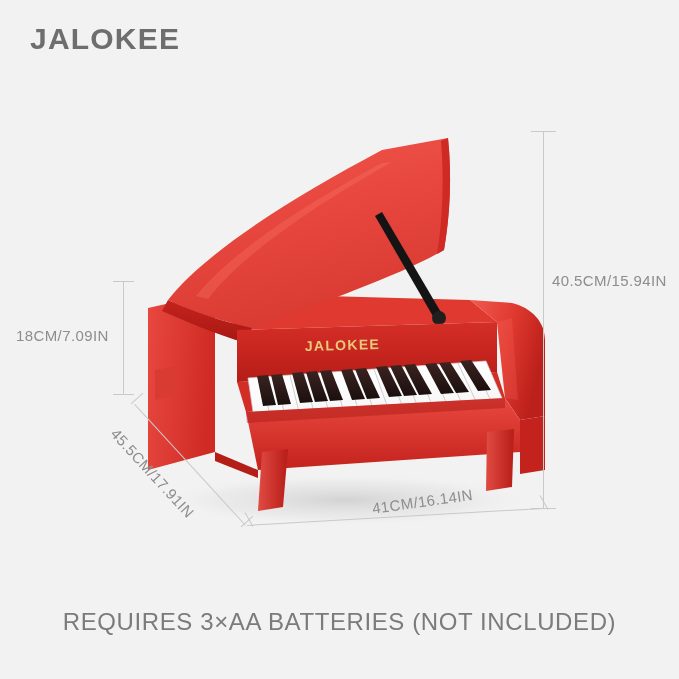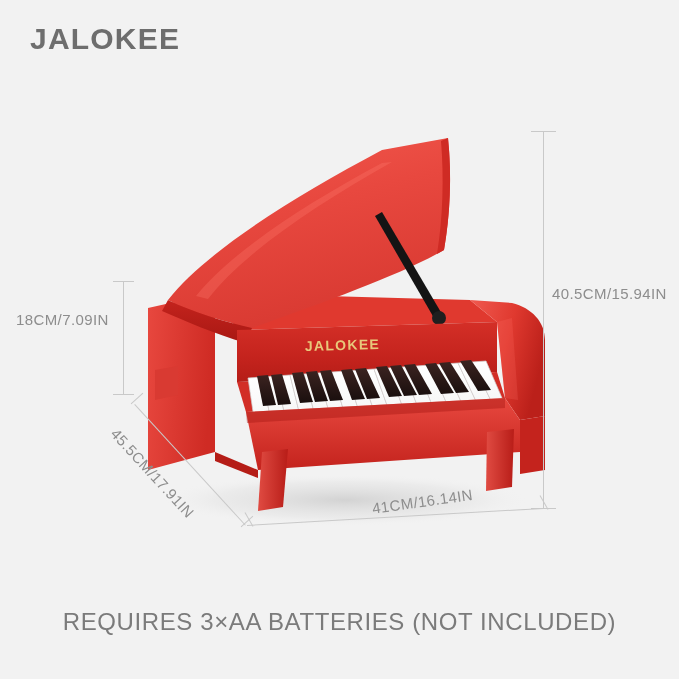--- a/index.html
+++ b/index.html
@@ -24,27 +24,27 @@
   .dimlabel{
     position:absolute;color:#8d8d8d;
     font-size:15px;letter-spacing:.4px;white-space:nowrap;
     font-family:"Liberation Sans",sans-serif;
   }
 
   
   #h-line{left:543px;top:131px;width:1px;height:378px;}
   #h-cap-top{left:531px;top:131px;width:25px;height:1px;}
   #h-cap-bot{left:531px;top:508px;width:25px;height:1px;}
-  #h-label{left:552px;top:285px;}
+  #h-label{left:552px;top:272px;}
 
   
   #l-line{left:123px;top:281px;width:1px;height:113px;}
   #l-cap-top{left:113px;top:281px;width:21px;height:1px;}
   #l-cap-bot{left:113px;top:394px;width:21px;height:1px;}
-  #l-label{left:16px;top:311px;}
+  #l-label{left:16px;top:327px;}
 
   
   #d-line{
     left:135px;top:404px;width:164px;height:1px;
     transform-origin:0 0;transform:rotate(47.5deg);
   }
   #d-cap-top{
     left:129px;top:398px;width:16px;height:1px;
     transform-origin:50% 50%;transform:rotate(-42deg);
   }

